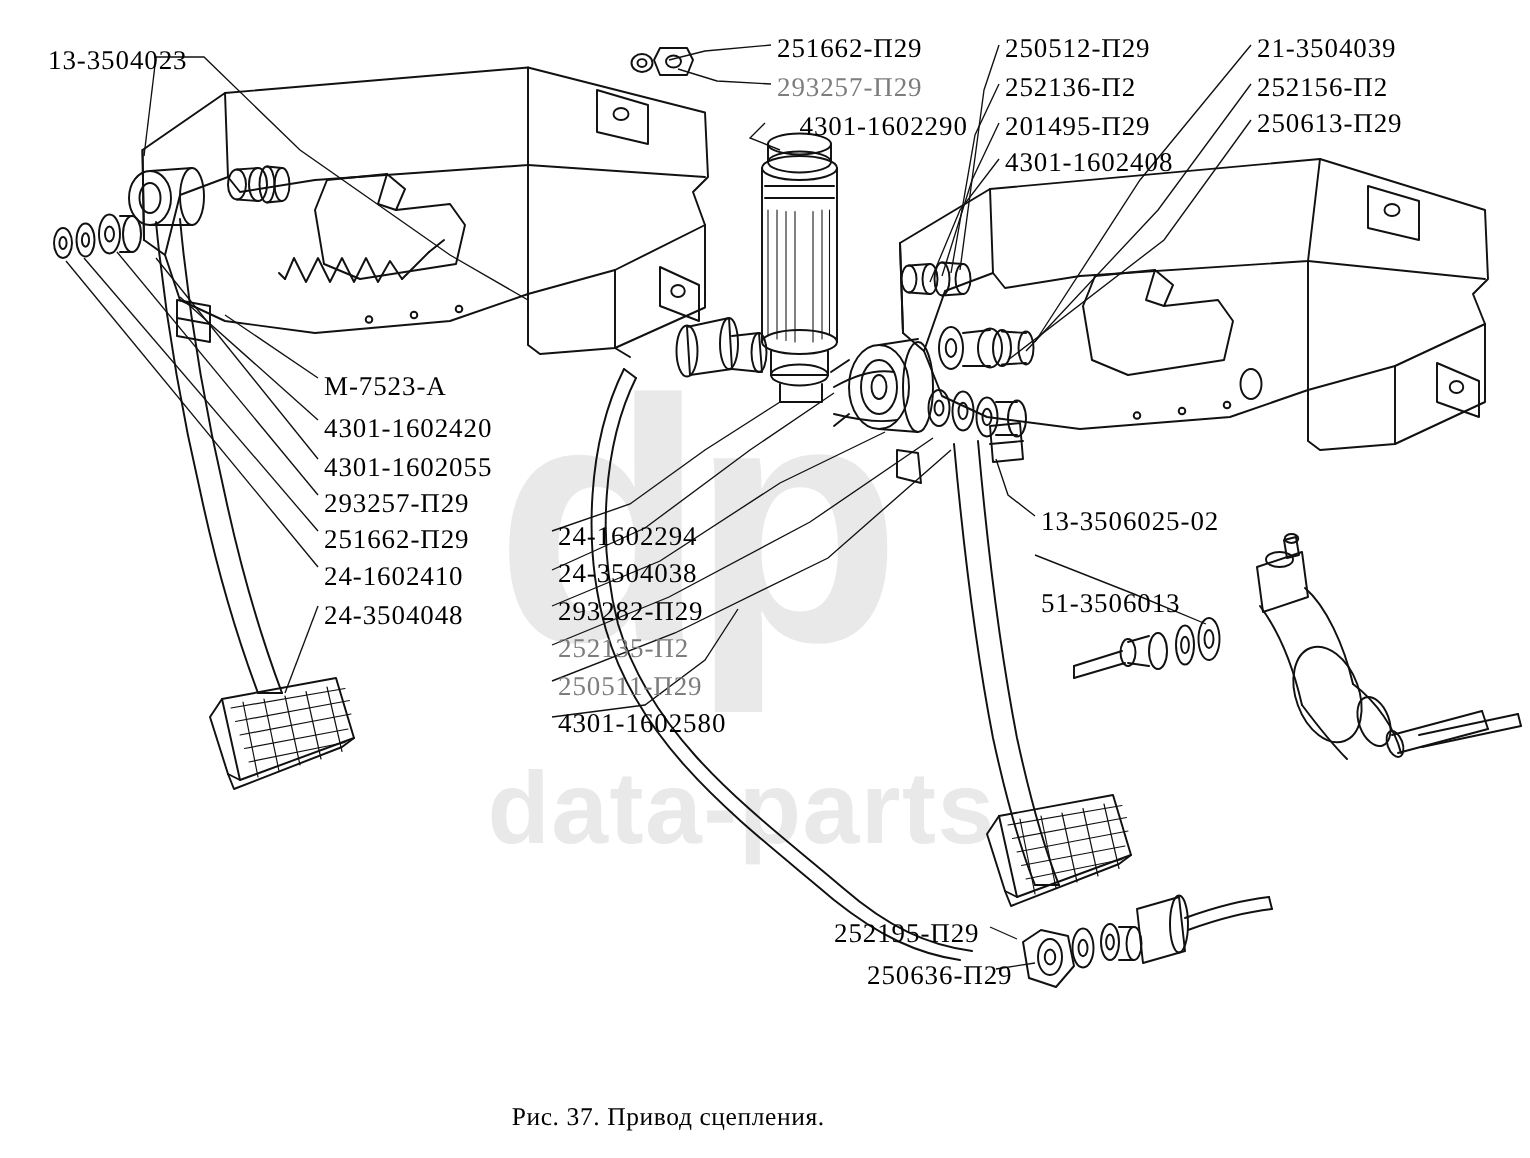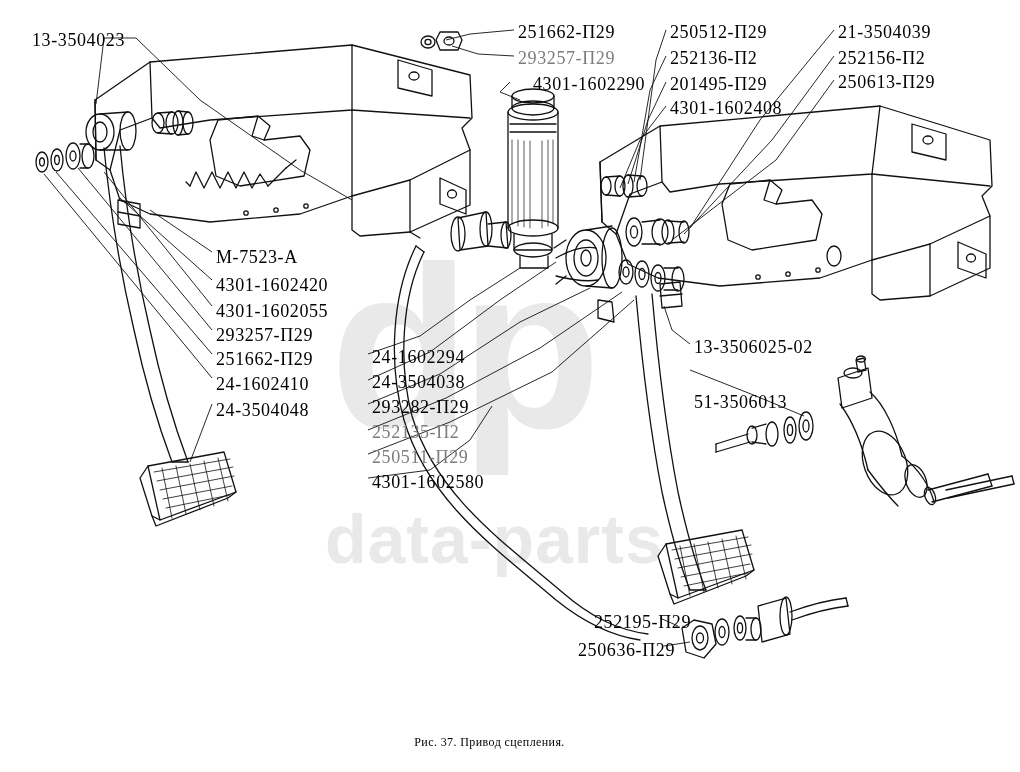--- a/index.html
+++ b/index.html
@@ -56,24 +56,23 @@
   .lbl.faint {
     color: #7d7d7d;
   }
   #caption {
     position: absolute;
     left: 0;
     top: 735px;
     width: 891px;
     text-align: center;
     font-family: "Liberation Serif", serif;
-    font-size: 12px;
+    font-size: 17px;
     color: #000;
     letter-spacing: 0.4px;
-    margin-left: 44px;
   }
 </style>
 </head>
 <body>
 
 <div id="page">
 
   <div class="wm" id="wm-logo">dp</div>
   <div class="wm" id="wm-text">data-parts</div>
 
@@ -409,18 +408,18 @@
       <div class="lbl" style="left: 216px; top: 374px;">24-1602410</div>
       <div class="lbl" style="left: 216px; top: 400px;">24-3504048</div>
       <div class="lbl" style="left: 372px; top: 347px;">24-1602294</div>
       <div class="lbl" style="left: 372px; top: 372px;">24-3504038</div>
       <div class="lbl" style="left: 372px; top: 397px;">293282-П29</div>
       <div class="lbl faint" style="left: 372px; top: 422px;">252135-П2</div>
       <div class="lbl faint" style="left: 372px; top: 447px;">250511-П29</div>
       <div class="lbl" style="left: 372px; top: 472px;">4301-1602580</div>
       <div class="lbl" style="left: 694px; top: 337px;">13-3506025-02</div>
       <div class="lbl" style="left: 694px; top: 363px; margin-top: 29px;">51-3506013</div>
-      <div class="lbl" style="left: 594px; top: 612px; text-align: right;">252195-П29</div>
+      <div class="lbl" style="left: 556px; top: 612px; text-align: right;">252195-П29</div>
       <div class="lbl" style="left: 578px; top: 640px;">250636-П29</div>
     </div>
 
   <div id="caption">Рис. 37. Привод сцепления.</div>
 </div>
 
 </body></html>

